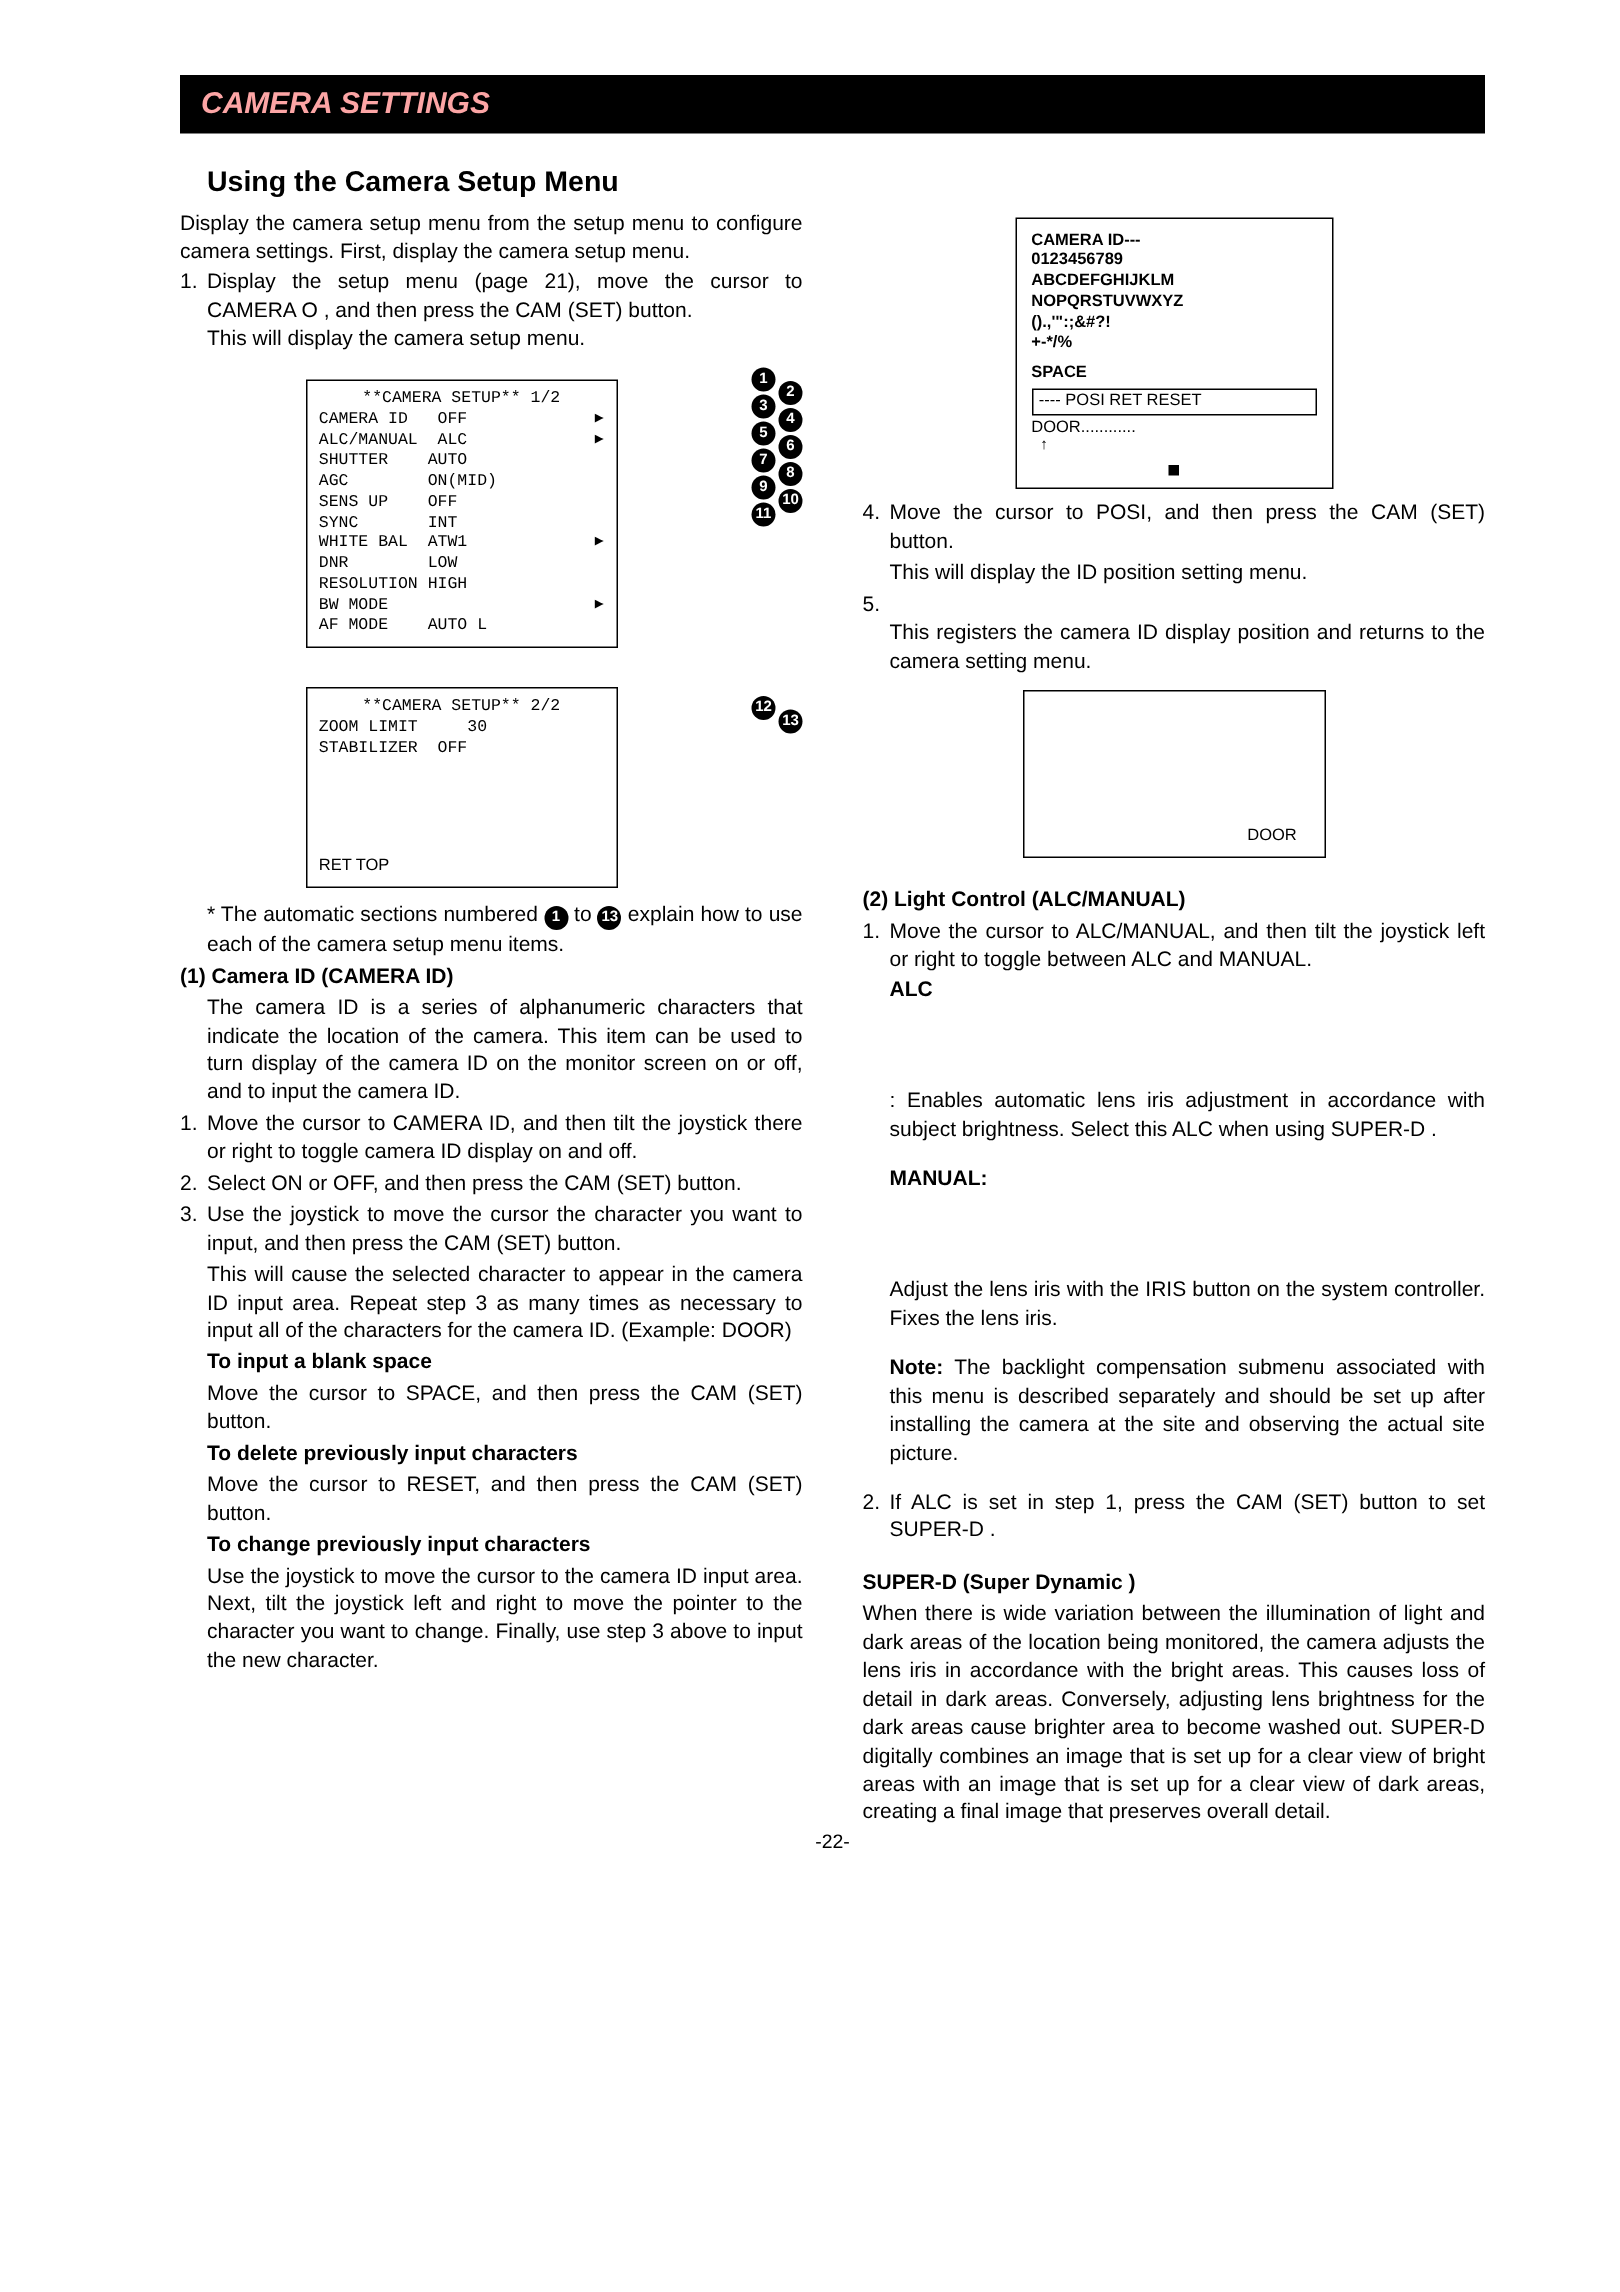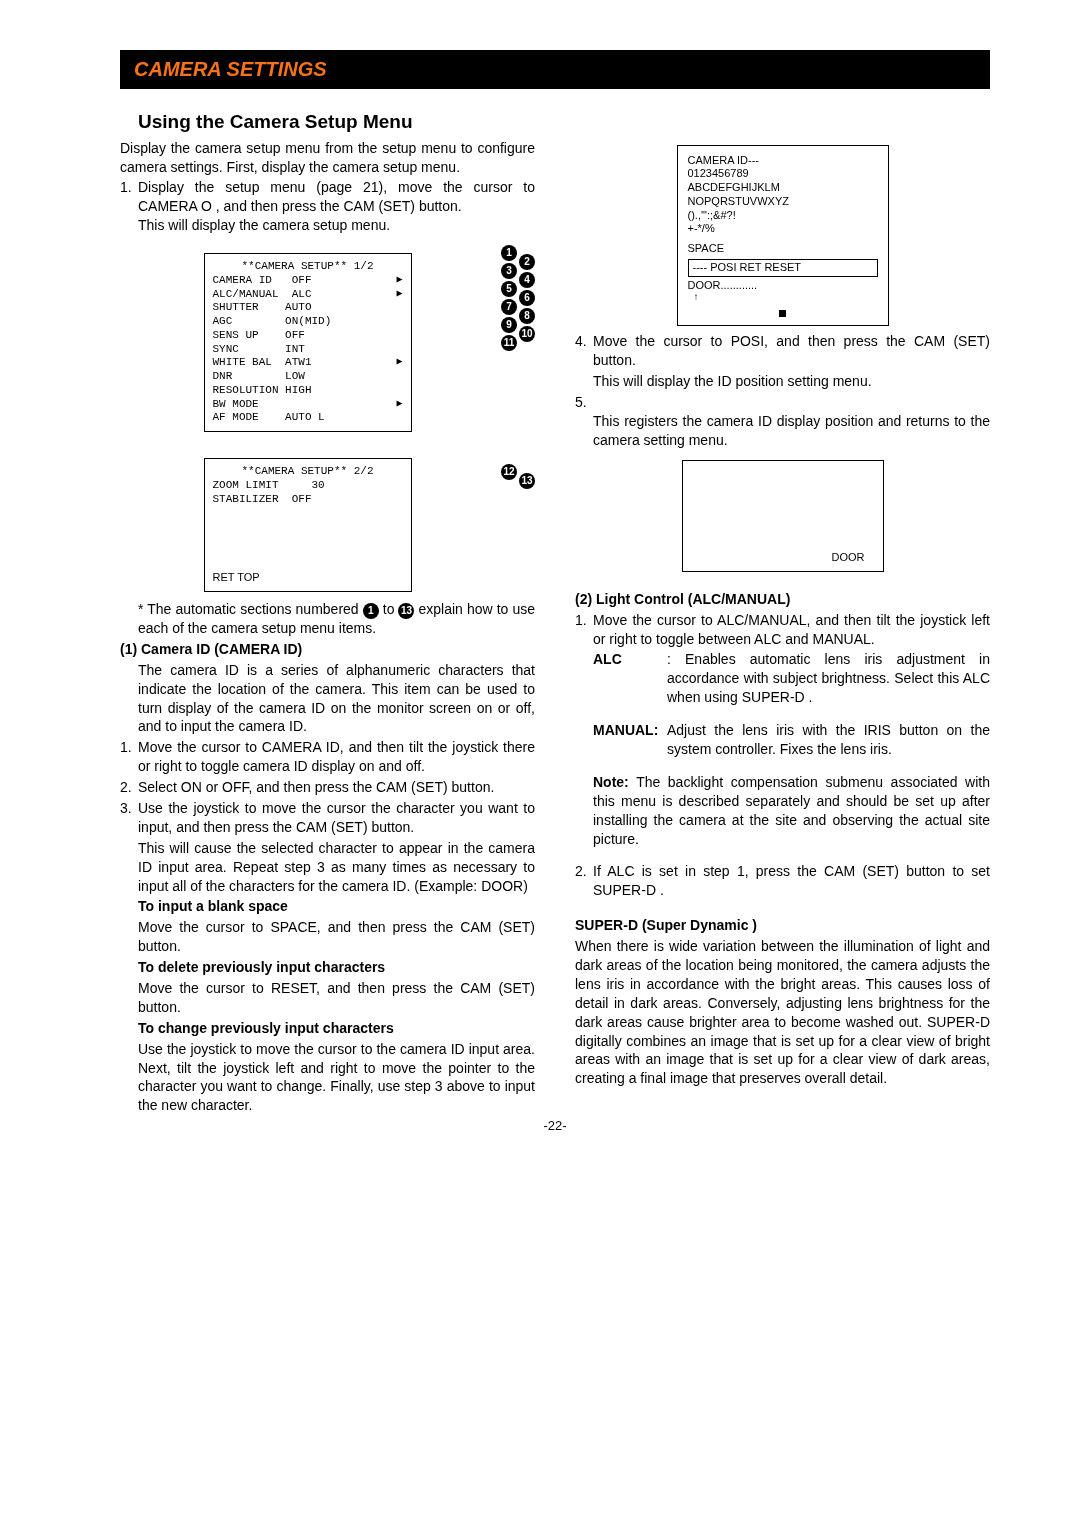--- a/index.html
+++ b/index.html
@@ -8,21 +8,21 @@
     font-size: 14px;
     line-height: 1.35;
     margin: 0;
     padding: 50px 90px 40px 120px;
     width: 1080px;
     box-sizing: border-box;
     color: #000;
   }
   .header-bar {
     background: #000;
-    color: #f97316;
+    color: #fca5a5;
     font-weight: bold;
     font-style: italic;
     font-size: 20px;
     padding: 6px 14px;
     margin-bottom: 20px;
   }
   h2.sub {
     font-size: 19px;
     font-weight: bold;
     margin: 6px 0 4px 18px;
@@ -58,31 +58,31 @@
   .callouts-2col .ccol { display:flex; flex-direction:column; gap:2px; }
   .circ {
     display:inline-flex; width:16px; height:16px; border-radius:50%;
     background:#000; color:#fff; font-size:10px; font-weight:bold;
     align-items:center; justify-content:center;
   }
   .id-panel {
     border:1px solid #000; font-size:11px; line-height:1.25;
     padding:8px 10px; width:190px; margin:6px auto;
   }
-  .id-panel .idrow { white-space:pre; }
+  .id-panel .idrow { white-space:pre;font-weight:bold; }
   .id-panel .posibox { border:1px solid #000; padding:1px 4px; margin-top:3px; width:100%; box-sizing:border-box; }
   .id-panel .door { margin-top:2px; }
   .id-panel .uparrow { font-size:10px; margin-left:6px; line-height:1; }
   .id-panel .square { margin:8px auto 0 auto; width:7px; height:7px; background:#000; display:block; }
   .small-preview {
     border:1px solid #000; width:200px; height:110px; margin:10px auto; position:relative;
     font-size:11px;
   }
   .small-preview span { position:absolute; right:18px; bottom:6px; }
-  .def { display:flex; margin:2px 0; }
+  .def { display:flex; margin:2px 0;flex-direction:column; }
   .def .term { flex:0 0 74px; font-weight:bold; }
   .def .desc { flex:1; text-align:justify; }
   .footer { text-align:center; font-size:13px; }
 </style>
 </head>
 <body>
 
 <div class="header-bar">CAMERA SETTINGS</div>
 
 <h2 class="sub">Using the Camera Setup Menu</h2>

